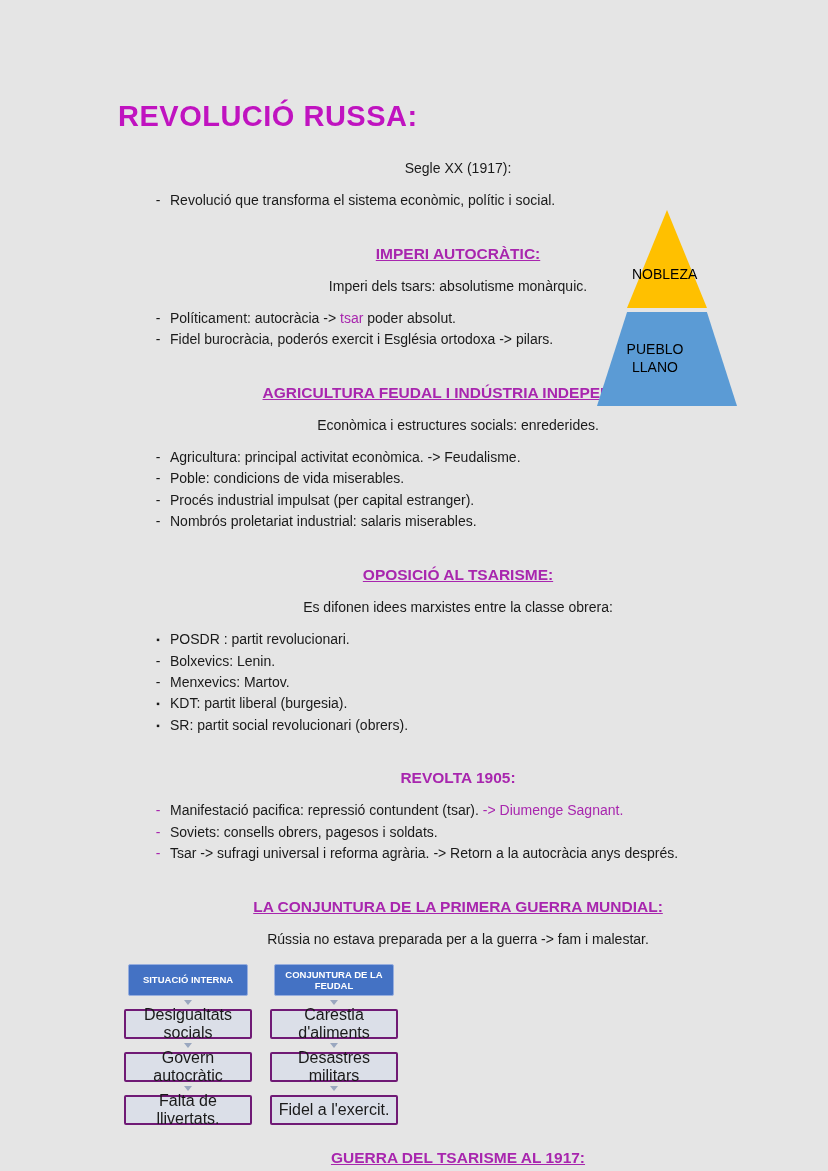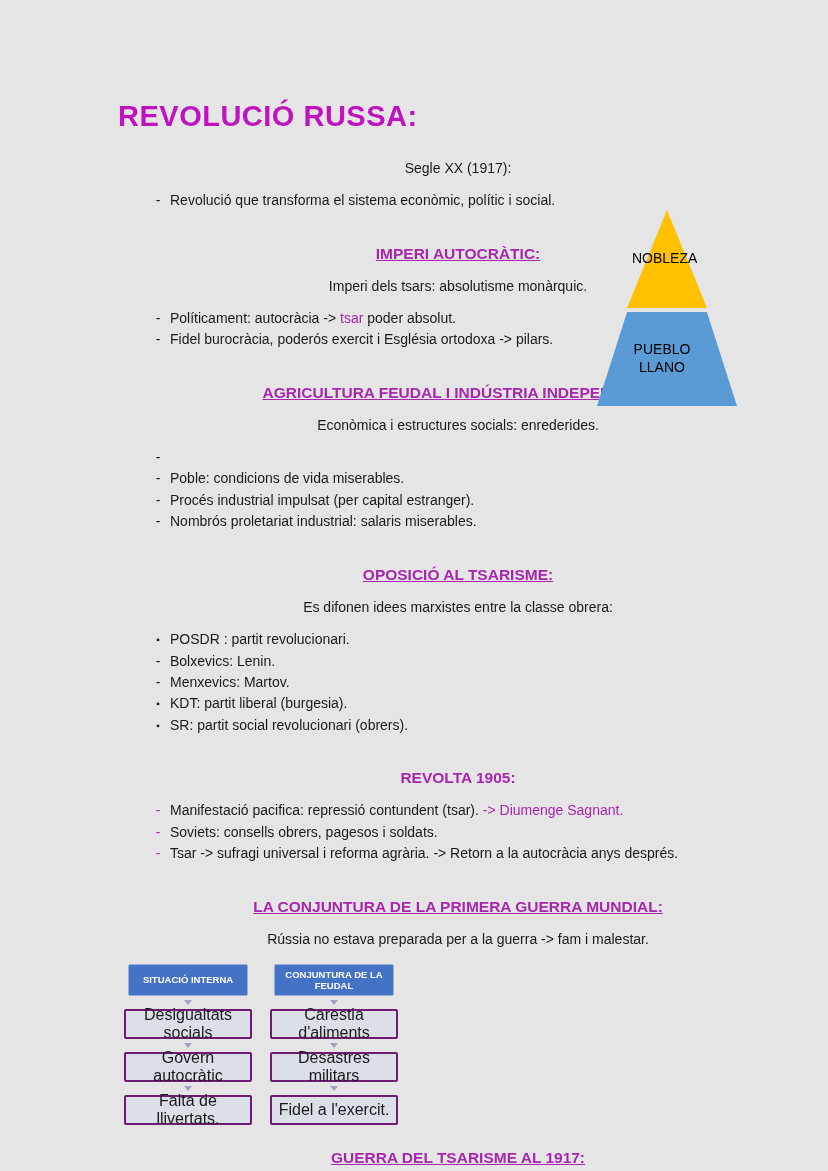--- a/index.html
+++ b/index.html
@@ -84,25 +84,25 @@
     border-right:40px solid transparent;
     border-bottom:98px solid #ffc000;
   }
   .pyr-bottom {
     position:absolute; left:1px; top:106px;
     width:140px; height:94px;
     background:#5b9bd5;
     clip-path:polygon(21.5% 0, 78.5% 0, 100% 100%, 0 100%);
   }
   .pyr-top-label {
-    position:absolute; left:36px; top:44px;
+    position:absolute; left:36px; top:60px;
     font-size:14px; color:#000; white-space:nowrap;
   }
   .pyr-bottom-label {
-    position:absolute; left:26px; top:134px;
+    position:absolute; left:19px; top:134px;
     width:80px; text-align:center;
     font-size:14px; color:#000; line-height:1.3;
   }
 </style>
 </head>
 <body>
 
 <div class="page">
 
   <h1 class="doc-title">REVOLUCIÓ RUSSA:</h1>
@@ -128,20 +128,21 @@
       <span class="li-text">Fidel burocràcia, poderós exercit i Església ortodoxa -&gt; pilars.</span>
     </div>
     <div class="after-list-gap"></div>
   </div>
 
   <div class="section">
     <h2 class="sec-heading u">AGRICULTURA FEUDAL I INDÚSTRIA INDEPENDENT</h2>
     <p class="body-line">Econòmica i estructures socials: enrederides.</p>
     <div class="li">
       <span class="marker">-</span>
+      <span class="li-text">Agricultura: principal activitat econòmica. -&gt; Feudalisme.</span>
     </div>
     <div class="li">
       <span class="marker">-</span>
       <span class="li-text">Poble: condicions de vida miserables.</span>
     </div>
     <div class="li">
       <span class="marker">-</span>
       <span class="li-text">Procés industrial impulsat (per capital estranger).</span>
     </div>
     <div class="li">

